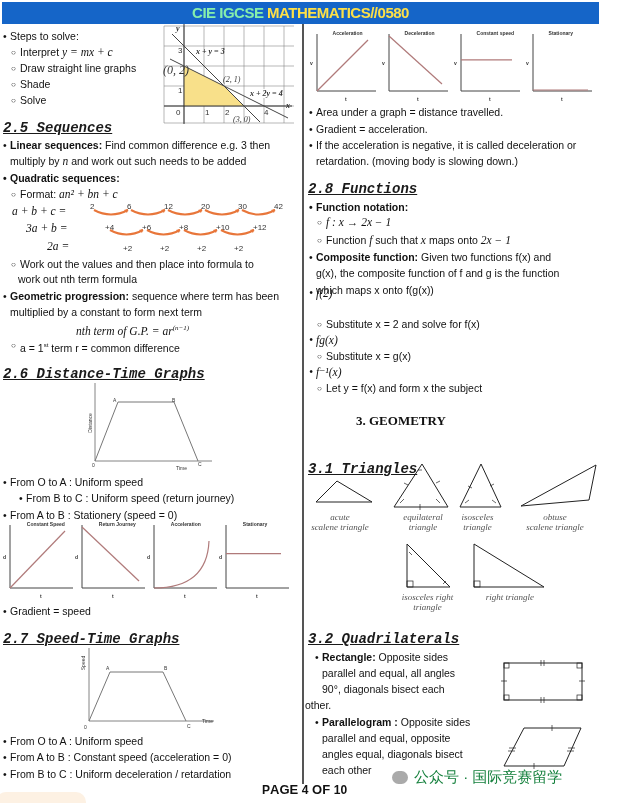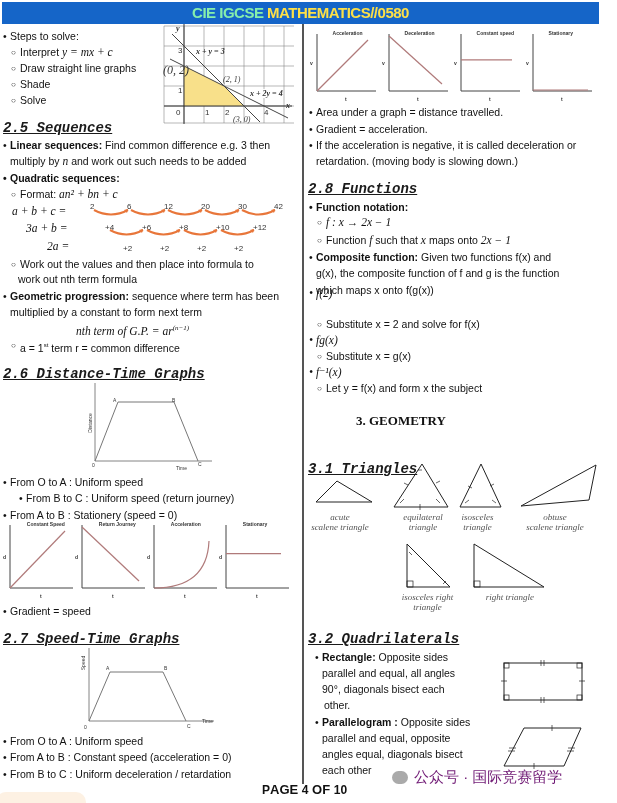--- a/index.html
+++ b/index.html
@@ -13,21 +13,21 @@
   .b { font-weight: bold; }
   .bul::before { content: "•"; position: absolute; left: -7px; }
   .sub::before { content: "○"; font-size: 8px; position: absolute; left: -9px; top: 0px; }
   .m { font-family: "Liberation Serif", "DejaVu Serif", serif; font-style: italic; font-size: 11.5px; }
   .sec { position: absolute; font-family: Liberation Mono, monospace; font-style: italic; font-weight: bold; font-size: 14px; text-decoration: underline; color: #1a1a1a; white-space: nowrap; }
   .chap { position: absolute; font-family: "Liberation Serif", "DejaVu Serif", serif; font-weight: bold; font-size: 13px; white-space: nowrap; }
   .cap { position: absolute; font-family: "Liberation Serif", "DejaVu Serif", serif; font-style: italic; font-size: 9px; color: #555; text-align: center; line-height: 10px; }
   .mini { position: absolute; font-size: 5px; font-weight: bold; color: #333; white-space: nowrap; }
   .footer { position: absolute; left: 262px; top: 782px; font-weight: bold; font-size: 12px; font-family: "Liberation Sans", sans-serif; }
   .footer .sm { font-size: 13px; }
-  .wm { position: absolute; left: 392px; top: 768px; font-size: 15px; color: #701a75; white-space: nowrap; }
+  .wm { position: absolute; left: 392px; top: 768px; font-size: 15px; color: #15803d; white-space: nowrap; }
   .chip { position: absolute; left: -4px; top: 792px; width: 90px; height: 20px; border-radius: 10px; background: #fdf1e3; }
   svg { position: absolute; overflow: visible; }
 </style>
 </head>
 <body>
 
 <div class="banner"><span class="w">CIE IGCSE </span><span class="k">MATHEMATICS//0580</span></div>
 
 <div class="divider"></div>
 
@@ -286,21 +286,21 @@
 <div class="cap" style="left: 510px; top: 512px; width: 90px; white-space: pre-line;">obtuse
 scalene triangle</div>
 <div class="cap" style="left: 390px; top: 592px; width: 75px; white-space: pre-line;">isosceles right
 triangle</div>
 <div class="cap" style="left: 470px; top: 592px; width: 80px; white-space: pre-line;">right triangle</div>
 
 <div class="sec" style="left:308px;top:631px;">3.2 Quadrilaterals</div>
 <div class="t bul" style="left:322px;top:651px;"><span class="b">Rectangle:</span><span> Opposite sides</span></div>
 <div class="t" style="left:322px;top:667px;">parallel and equal, all angles</div>
 <div class="t" style="left:322px;top:683px;">90°, diagonals bisect each</div>
-<div class="t" style="left:324px;top:699px;text-align:center;">other.</div>
+<div class="t" style="left:305px;top:699px;text-align:center;">other.</div>
 <div class="t bul" style="left:322px;top:716px;"><span class="b">Parallelogram :</span><span> Opposite sides</span></div>
 <div class="t" style="left:322px;top:732px;">parallel and equal, opposite</div>
 <div class="t" style="left:322px;top:748px;">angles equal, diagonals bisect</div>
 <div class="t" style="left:322px;top:764px;">each other</div>
 
 <svg style="left:500px;top:658px;" width="90" height="110">
   <g fill="none" stroke="#222" stroke-width="1">
     <rect x="4" y="5" width="78" height="37"></rect>
     <g stroke-width="0.7">
       <rect x="4" y="5" width="5" height="5"></rect>

